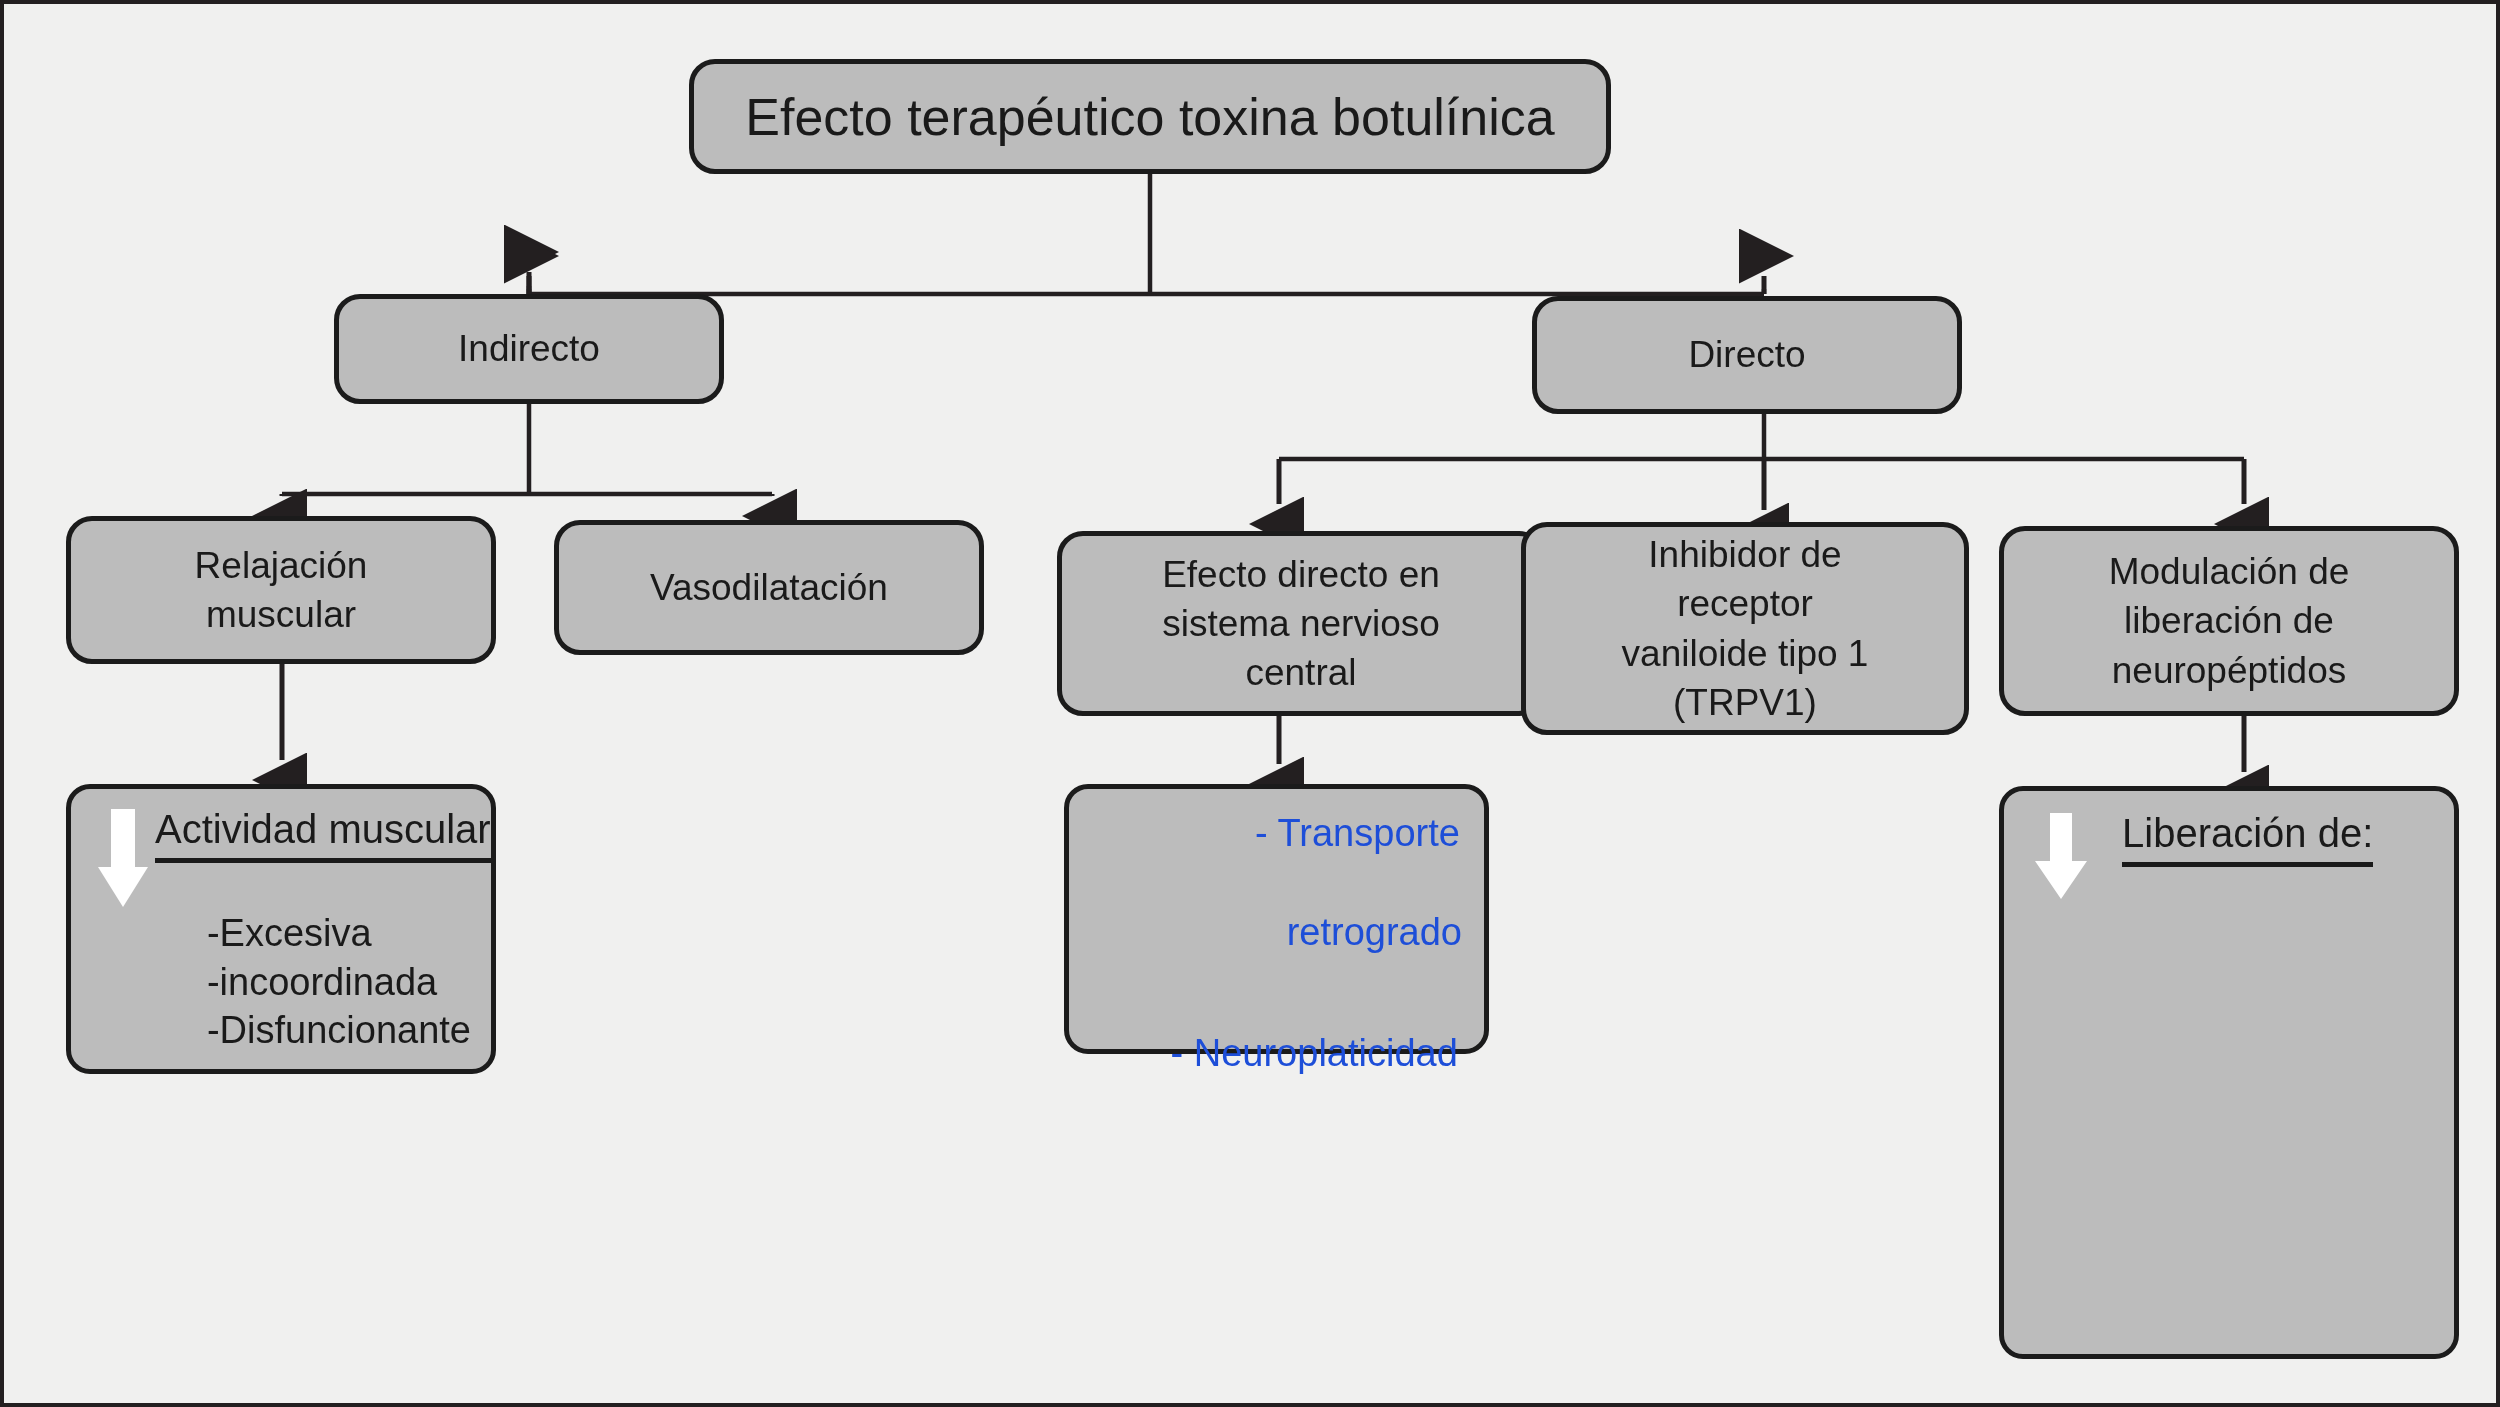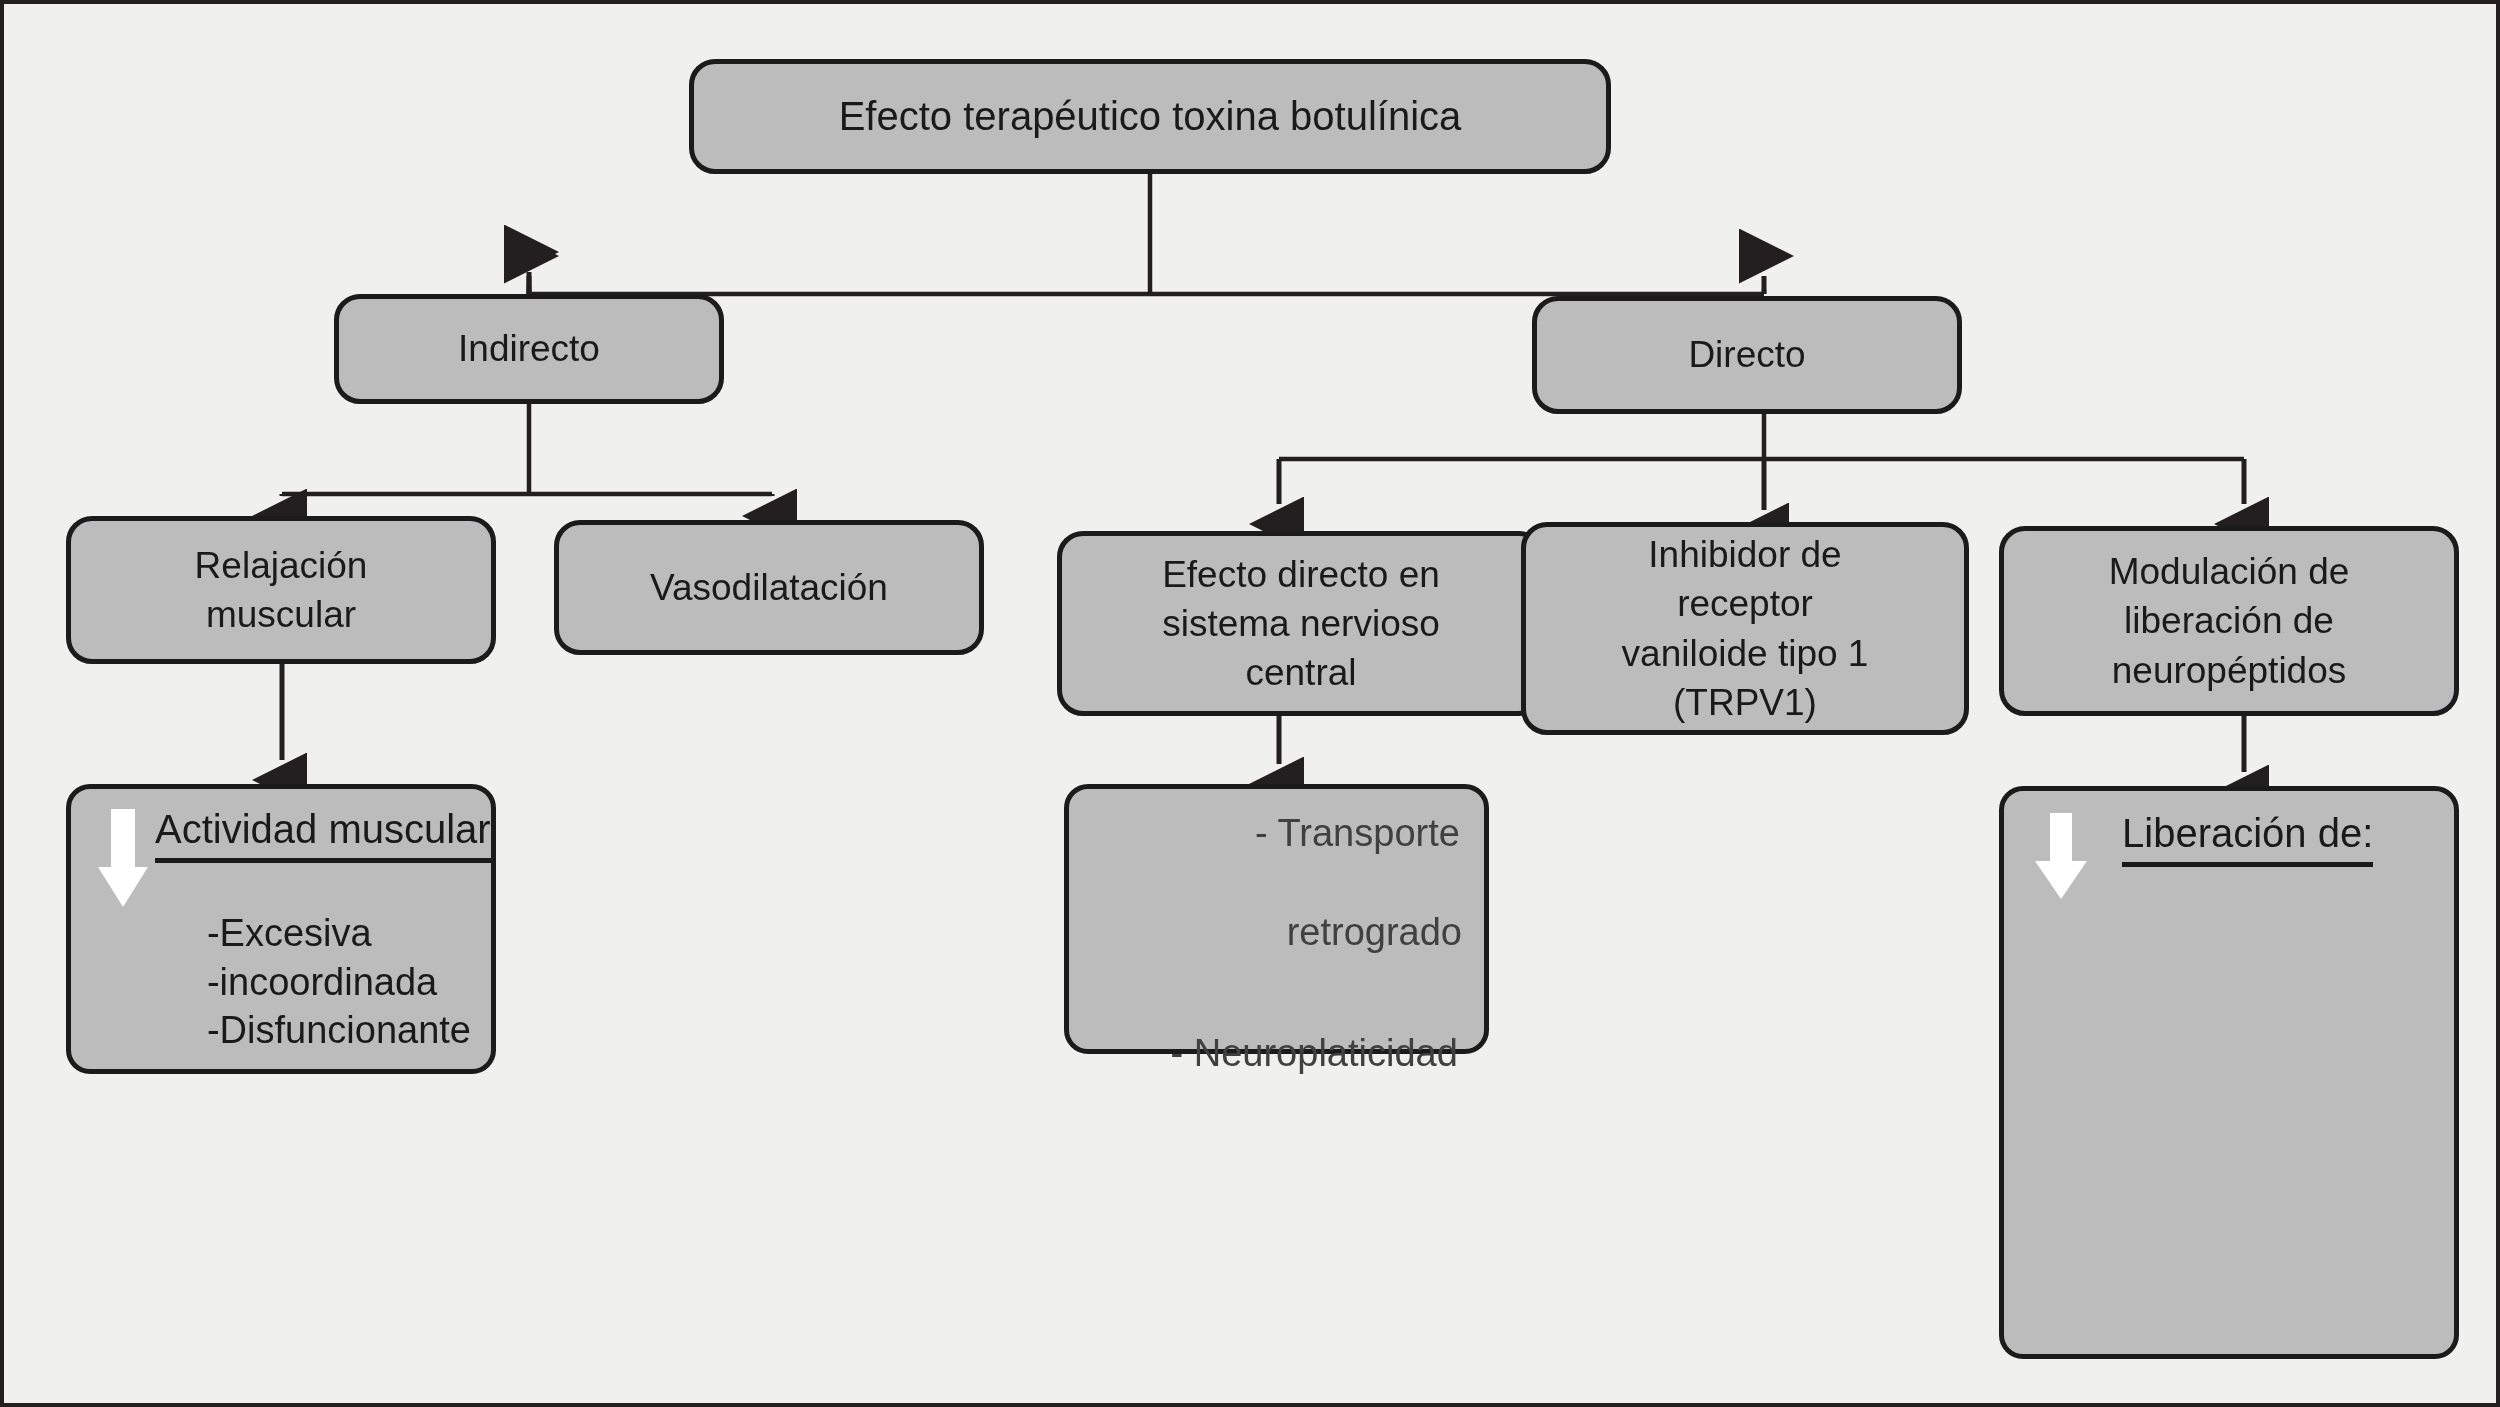--- a/index.html
+++ b/index.html
@@ -36,21 +36,21 @@
     align-items: center;
     justify-content: center;
     color: #1a1a1a;
     z-index: 2;
   }
   .node .line {
     display: block;
     white-space: nowrap;
     text-align: center;
   }
-  .n-root { font-size: 40px; }
+  .n-root { font-size: 52px; }
   .n-mid  { font-size: 37px; align-items: center; }
   .n-leaf { font-size: 37px; line-height: 1.33; }
 
   
   .node.listbox {
     align-items: flex-end;
     justify-content: flex-start;
     border-radius: 24px;
   }
   .hdr-row {
@@ -72,21 +72,21 @@
   }
   .bullets {
     font-size: 38px;
     line-height: 1.28;
     color: #1a1a1a;
   }
   .bullets .li { white-space: pre; }
   .plain-list {
     font-size: 38px;
     line-height: 1.3;
-    color: #404040;
+    color: #1d4ed8;
   }
   .plain-list .li { white-space: pre; margin-bottom: 22px; }
   .plain-list .li:last-child { margin-bottom: 0; }
 </style>
 </head>
 <body>
 
 <div id="canvas">
 
   <svg id="connectors" viewBox="0 0 2500 1407" xmlns="http://www.w3.org/2000/svg">

